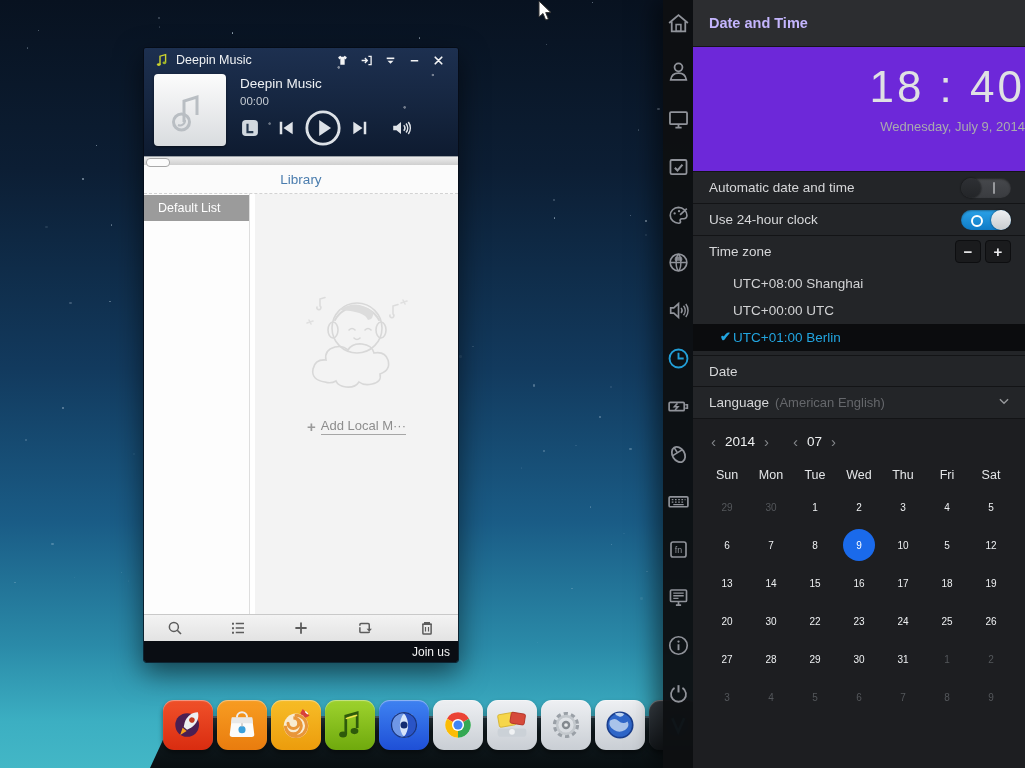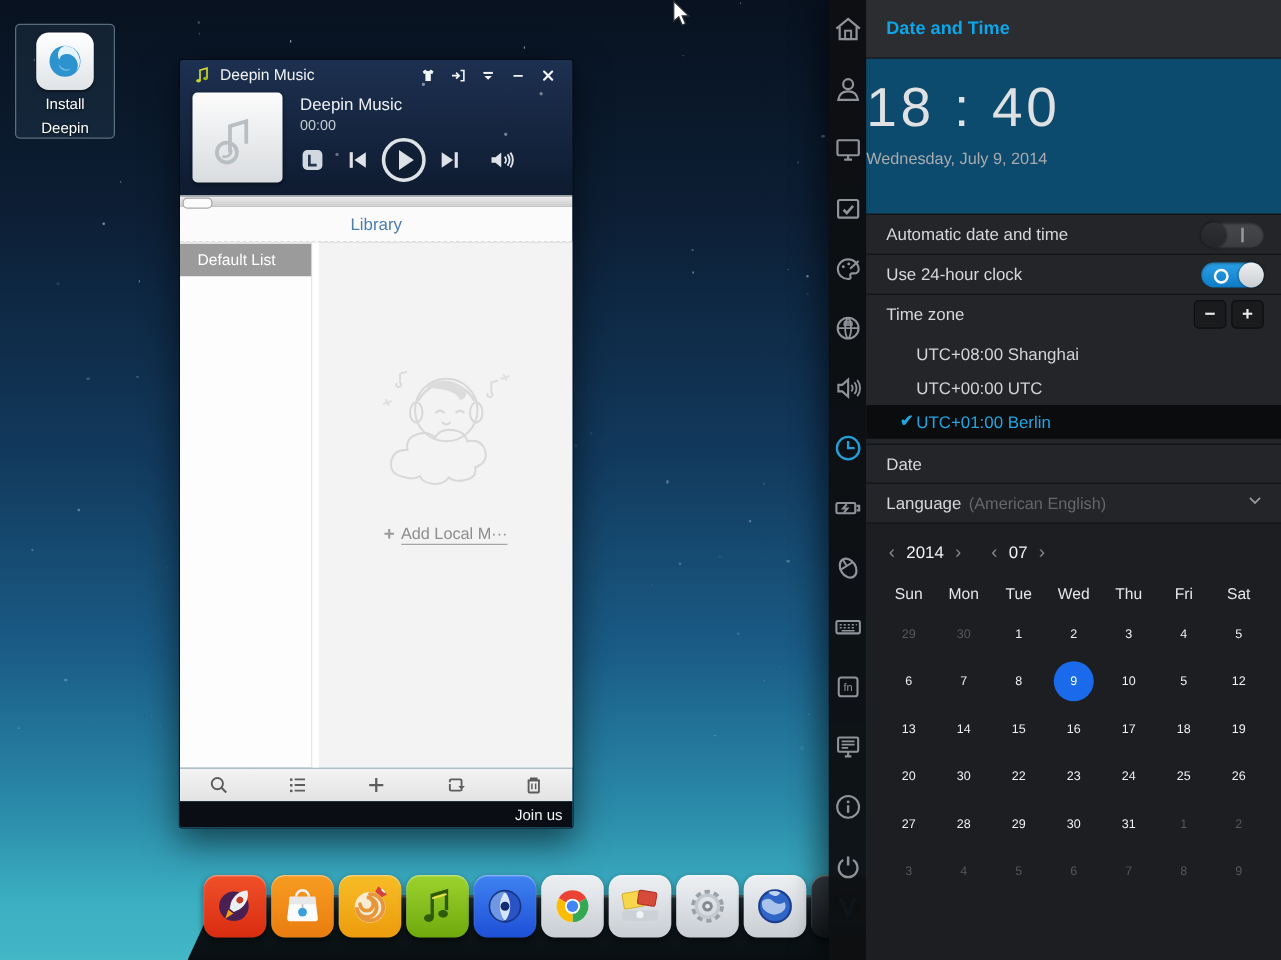--- a/index.html
+++ b/index.html
@@ -77,22 +77,22 @@
 
   
   #settings-panel{position:absolute;right:0;top:0;width:362px;height:768px;z-index:20;display:flex;
     box-shadow:-8px 0 22px rgba(0,0,0,.5);}
   #side-nav{width:30px;flex:none;background:rgba(13,15,18,.97);display:flex;flex-direction:column;}
   .side-item{height:47.8px;flex:none;display:flex;align-items:center;justify-content:center;color:#90939a;cursor:pointer;}
   .side-item svg{width:25px;height:25px;}
   .side-item.active{color:#229fd8;}
   #panel-content{flex:1;background:#232528;display:flex;flex-direction:column;color:#d6d7d9;min-width:0;}
   .panel-header{height:46px;flex:none;background:#2c2d30;border-bottom:1px solid #151618;
-    display:flex;align-items:center;padding-left:16px;color:#0ea5e9;font-size:14.5px;font-weight:bold;}
-  .clock-sec{height:124px;flex:none;background:#0c4a6e;text-align:left;}
+    display:flex;align-items:center;padding-left:16px;color:#c4b5fd;font-size:14.5px;font-weight:bold;}
+  .clock-sec{height:124px;flex:none;background:#6d28d9;text-align:right;}
   .big-time{font-size:44px;font-weight:200;color:#dfe1e3;letter-spacing:3px;padding-top:15px;}
   .date-line{font-size:13px;color:#a9abae;margin-top:7px;}
   .setting-row{height:31px;flex:none;background:#232528;border-top:1px solid #131416;
     display:flex;align-items:center;padding:0 14px 0 16px;}
   .setting-row .rlabel{flex:1;font-size:13.5px;color:#d6d7d9;}
   
   .toggle{width:50px;height:20px;border-radius:10px;position:relative;cursor:pointer;flex:none;}
   .toggle.off{background:linear-gradient(180deg,#46484c,#3a3c40);box-shadow:inset 0 1px 2px rgba(0,0,0,.5);}
   .toggle.off .knob{position:absolute;left:0;top:0;width:20px;height:20px;border-radius:50%;background:linear-gradient(180deg,#2e3034,#232528);box-shadow:0 0 2px rgba(0,0,0,.8);}
   .toggle.off .mark-i{position:absolute;right:16px;top:4px;width:2px;height:12px;background:#97999c;border-radius:1px;}
@@ -235,31 +235,20 @@
       <div class="star" style="left: 428.1px; top: 301.936px; width: 1.5px; height: 1.5px; opacity: 0.356909;"></div>
       <div class="star" style="left: 408.983px; top: 472.923px; width: 1.5px; height: 1.5px; opacity: 0.28883;"></div>
       <div class="star" style="left: 120.837px; top: 571.608px; width: 1.5px; height: 1.5px; opacity: 0.180135;"></div>
       <div class="star" style="left: 303.074px; top: 576.111px; width: 1.5px; height: 1.5px; opacity: 0.252736;"></div>
       <div class="star" style="left: 853.845px; top: 634.322px; width: 1.5px; height: 1.5px; opacity: 0.0609453;"></div>
       <div class="star" style="left: 323.36px; top: 241.101px; width: 2.5px; height: 2.5px; opacity: 0.517643;"></div>
       <div class="star" style="left: 697.323px; top: 635.892px; width: 1.5px; height: 1.5px; opacity: 0.087428;"></div>
       <div class="star" style="left: 110.911px; top: 224.15px; width: 1.5px; height: 1.5px; opacity: 0.44084;"></div>
     </div>
 
-  <div id="install-icon">
-    <div class="app-square">
-      <svg width="38" height="38" viewBox="0 0 46 46">
-        <circle cx="23" cy="23" r="15" fill="#2d93cf"></circle>
-        <path d="M23 8 a15 15 0 0 1 10.5 25 a11 11 0 0 0 -9.5 -17 a6.5 6.5 0 0 0 -6.5 5.5 a9 9 0 0 1 5.5 -13.5z" fill="#e3f2fb"></path>
-        <path d="M17 26 a7 7 0 0 0 12 4 a9 9 0 0 1 -12 -4z" fill="#7cc3e8"></path>
-      </svg>
-    </div>
-    <div class="lbl">Install</div>
-    <div class="lbl">Deepin</div>
-  </div>
 
   <div id="music-window">
     <div class="window-top">
       <div class="titlebar">
         <span class="note-ic">
           <svg viewBox="0 0 16 16">
               <path d="M6 12.5 V4.2 l5.6 -1.6 v8" stroke="#ccd32e" stroke-width="1.4" fill="none"></path>
               <ellipse cx="4.8" cy="12.6" rx="1.9" ry="1.4" fill="#ccd32e"></ellipse>
               <ellipse cx="10.4" cy="10.8" rx="1.9" ry="1.4" fill="#9cb32a"></ellipse>
             </svg>

